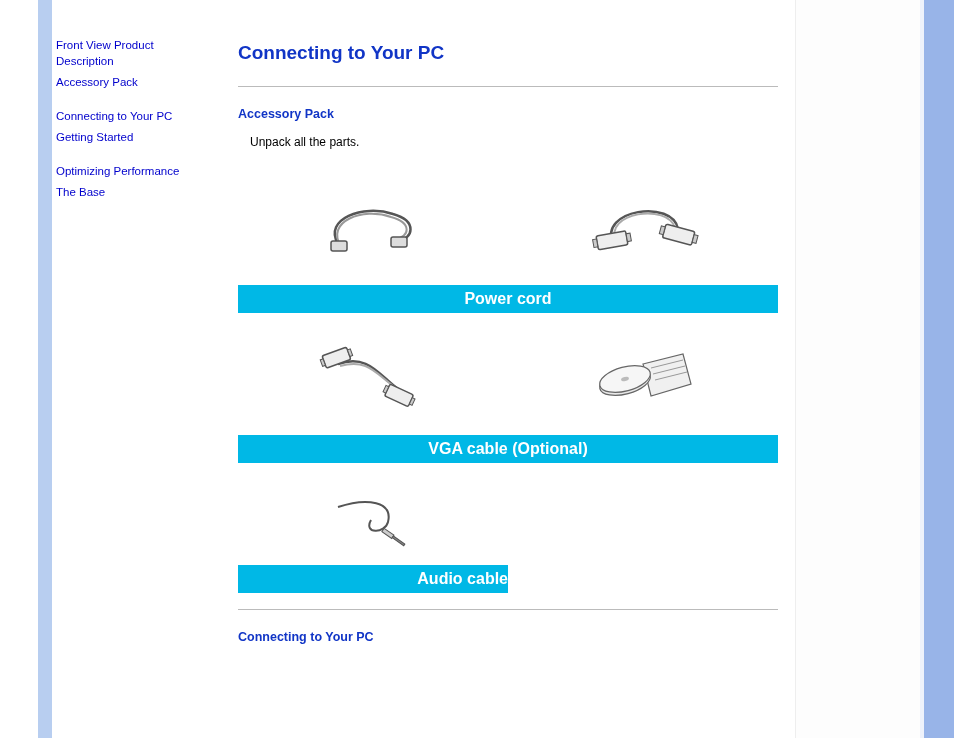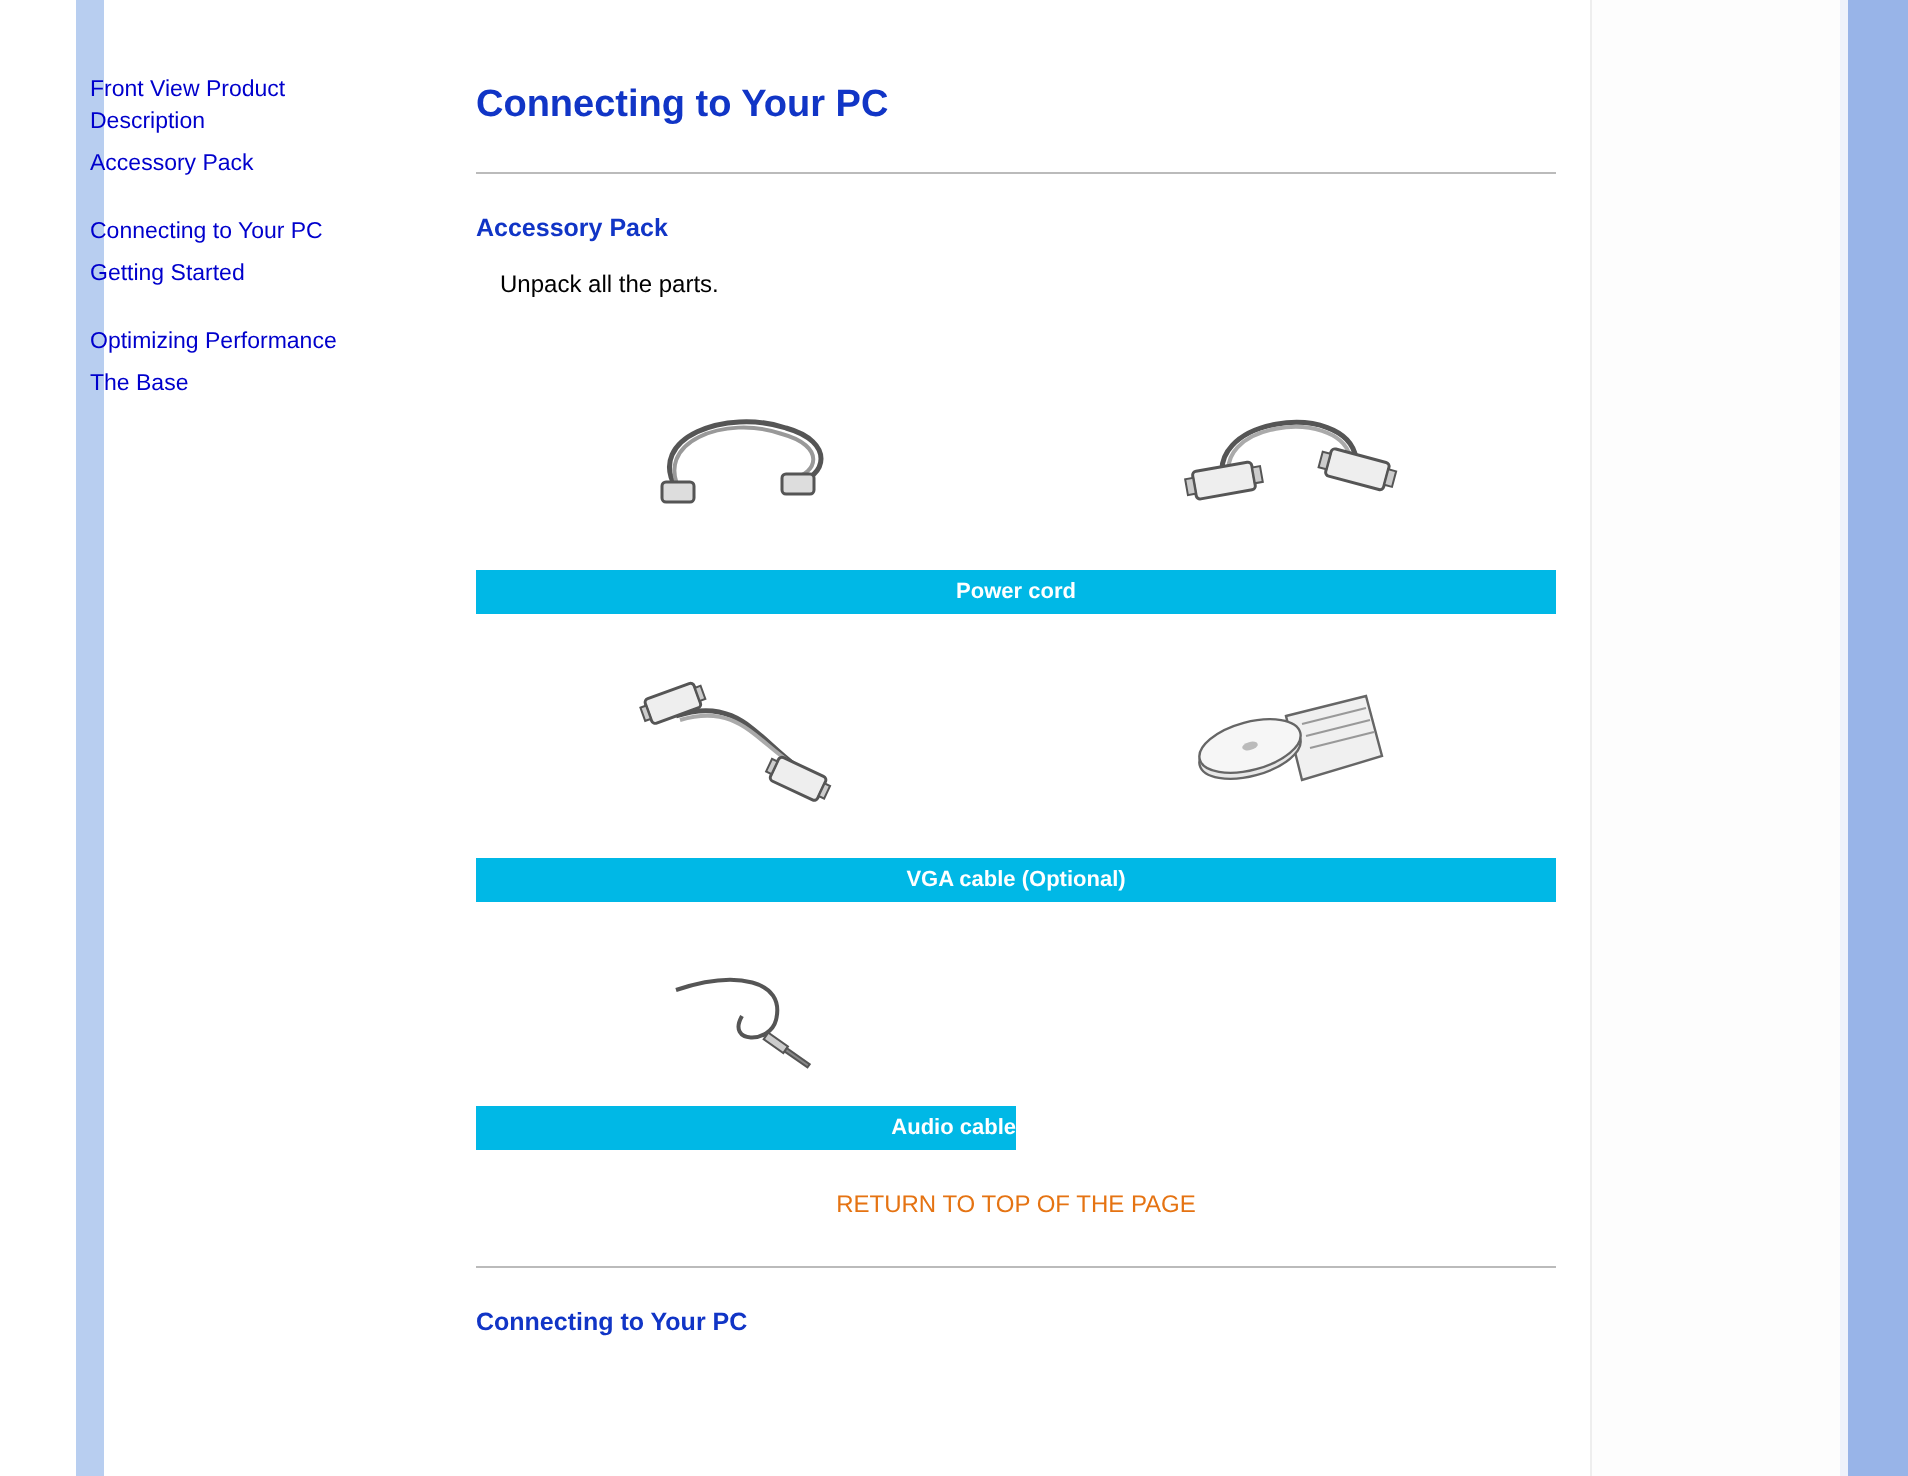--- a/index.html
+++ b/index.html
@@ -44,21 +44,21 @@
     right: 34px;
     top: 0;
     width: 125px;
     height: 100%;
     background: #fdfdfd;
     border-left: 1px solid #eee;
   }
 
   .sidebar {
     position: absolute;
-    left: 45px;
+    left: 56px;
     top: 38px;
     width: 155px;
   }
   .sidebar a {
     display: block;
     color: #0000cc;
     text-decoration: none;
     font-size: 11.5px;
     line-height: 1.35;
     margin-bottom: 6px;
@@ -115,21 +115,21 @@
 
   .label-bar {
     display: flex;
     width: 100%;
     margin-bottom: 16px;
   }
   .label-bar .lbl {
     flex: 1;
     background: #00b8e6;
     color: #fff;
-    font-size: 11px;
+    font-size: 16px;
     font-weight: bold;
     text-align: center;
     padding: 5px 0;
     border-right: 1px solid #fff;
   }
   .label-bar .lbl:last-child { border-right: none; }
   .label-bar.single .lbl { flex: 0 0 50%; text-align: right; }
 
   .return-link {
     display: block;
@@ -251,19 +251,18 @@
           </svg>
         </div>
         <div class="cell" style="flex:0 0 50%;"></div>
       </div>
       <div class="label-bar single">
         <div class="lbl">Audio cable</div>
       </div>
 
     </div>
 
-    <a href="#" class="return-link">RETURN TO TOP OF THE PAGE</a>
 
     <hr class="hr">
     <div class="section-title">Connecting to Your PC</div>
 
   </main>
 </div>
 
 </body></html>

